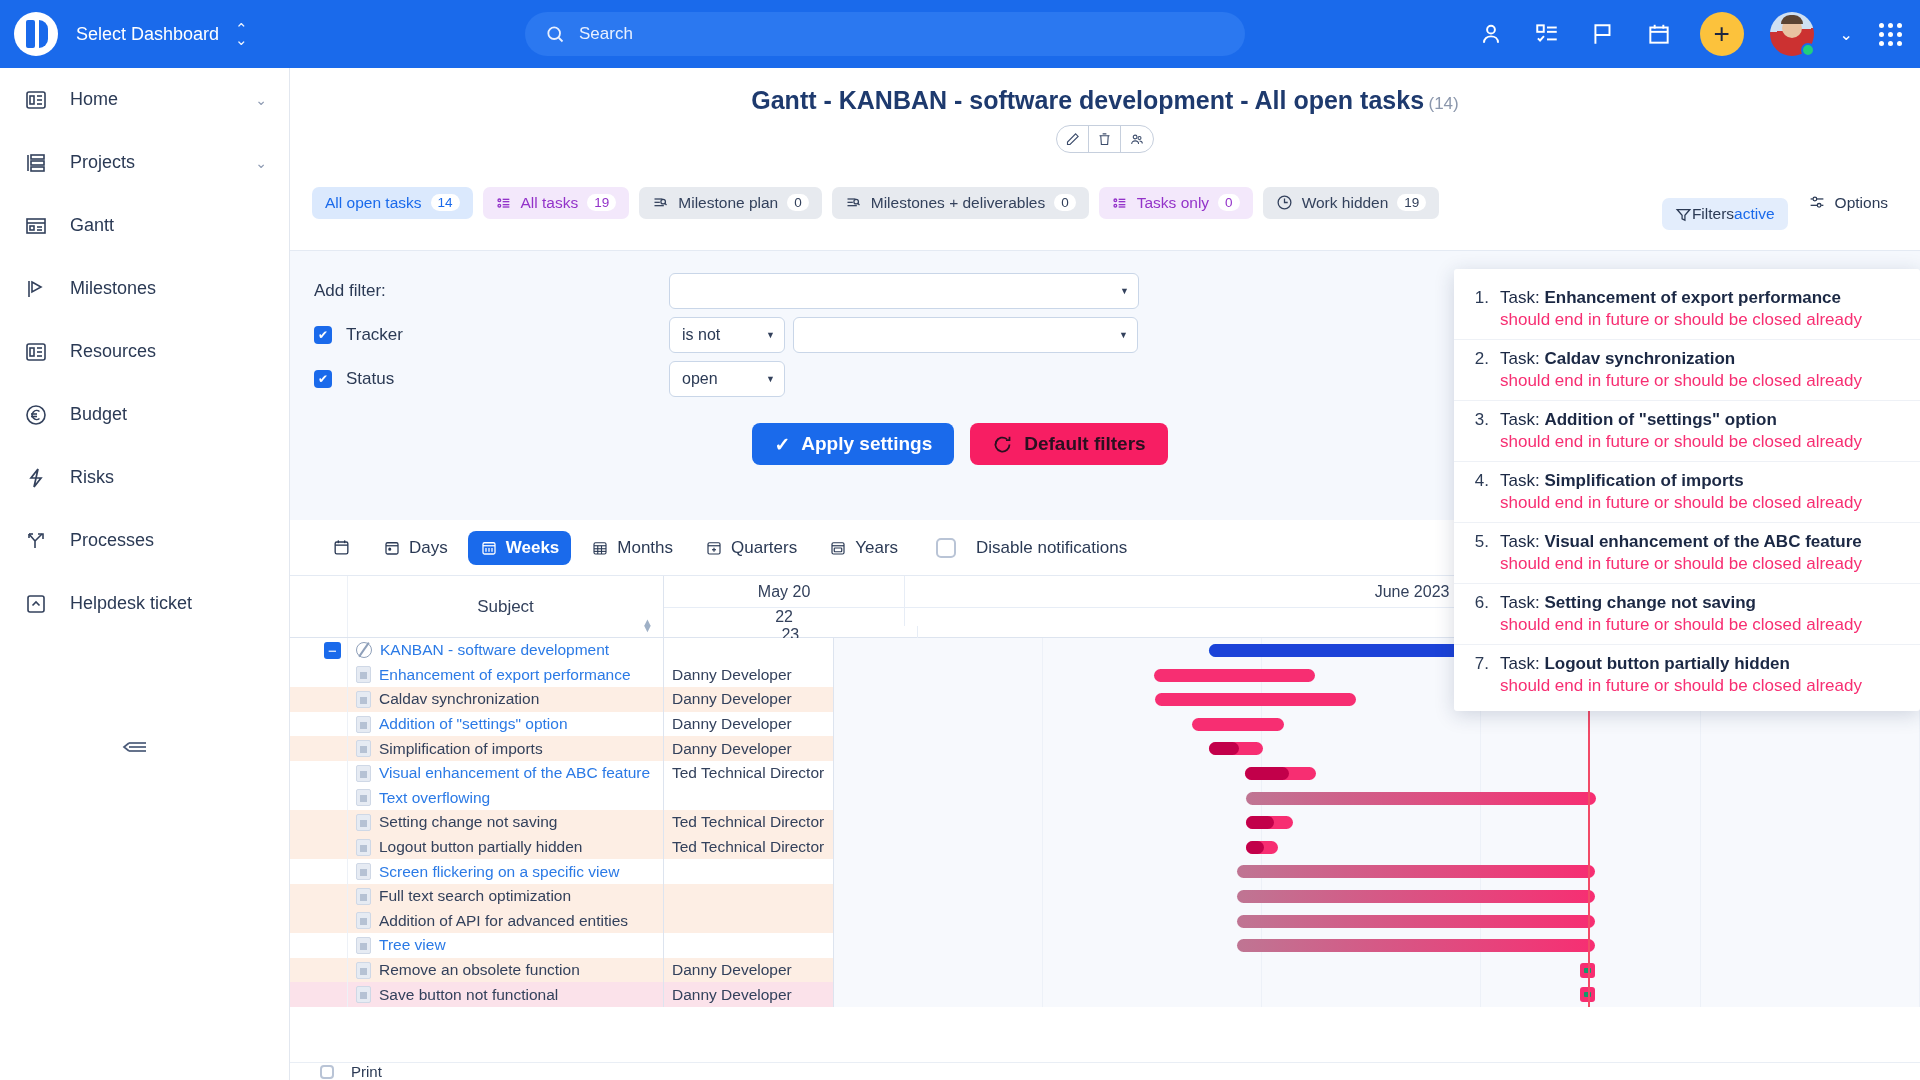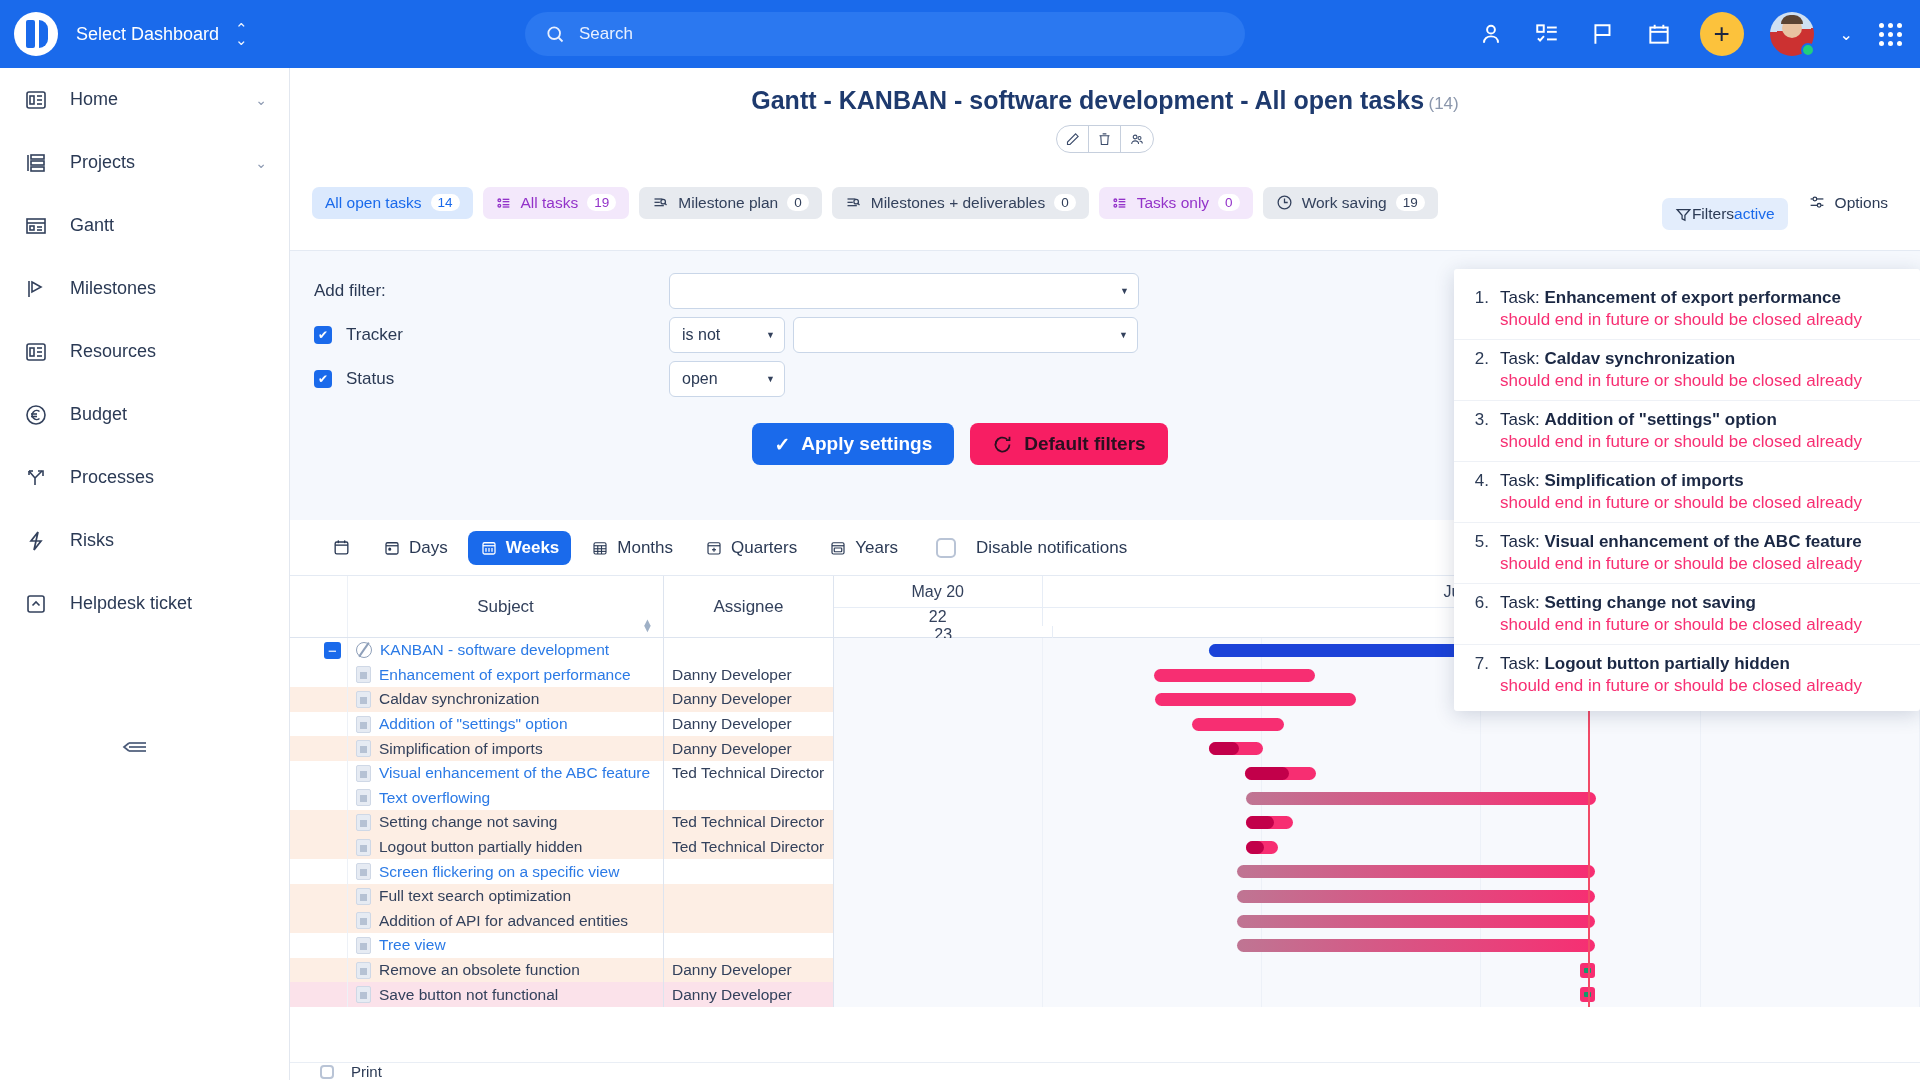--- a/index.html
+++ b/index.html
@@ -441,37 +441,37 @@
             <circle cx="12" cy="12" r="9"></circle>
             <path d="M15.5 8.5a4.5 4.5 0 100 7"></path>
             <line x1="7" y1="11" x2="13" y2="11"></line>
             <line x1="7" y1="13.5" x2="13" y2="13.5"></line>
           </svg>
       </span>
       <span class="nav-label">Budget</span>
     </div>
     <div class="nav-item">
       <span class="nav-ico">
+        <svg width="24" height="24" viewBox="0 0 24 24" fill="none" stroke="#33415c" stroke-width="1.7">
+            <path d="M14 3l-7 9h5l-2 9 7-9h-5z"></path>
+          </svg>
+      </span>
+      <span class="nav-label">Risks</span>
+    </div>
+    <div class="nav-item">
+      <span class="nav-ico">
         <svg width="24" height="24" viewBox="0 0 24 24" fill="none" stroke="#33415c" stroke-width="1.6">
             <path d="M5 5l6 7v7"></path>
             <path d="M11 12l7-7"></path>
             <path d="M14 5h5v5"></path>
             <path d="M5 5h4"></path>
             <path d="M5 5v4"></path>
           </svg>
       </span>
       <span class="nav-label">Processes</span>
-    </div>
-    <div class="nav-item">
-      <span class="nav-ico">
-        <svg width="24" height="24" viewBox="0 0 24 24" fill="none" stroke="#33415c" stroke-width="1.7">
-            <path d="M14 3l-7 9h5l-2 9 7-9h-5z"></path>
-          </svg>
-      </span>
-      <span class="nav-label">Risks</span>
     </div>
     <div class="nav-item">
       <span class="nav-ico">
         <svg width="24" height="24" viewBox="0 0 24 24" fill="none" stroke="#33415c" stroke-width="1.6">
             <rect x="4" y="4" width="16" height="16" rx="2"></rect>
             <path d="M8.5 13.5L12 10l3.5 3.5"></path>
           </svg>
       </span>
       <span class="nav-label">Helpdesk ticket</span>
     </div>
@@ -565,21 +565,21 @@
             <line x1="10" y1="18" x2="20" y2="18"></line>
           </svg>
         <span>Tasks only</span>
         <span class="cnt">0</span>
       </div>
       <div class="tab grey">
         <svg width="17" height="17" viewBox="0 0 24 24" fill="none" stroke="#33415c" stroke-width="1.8">
             <circle cx="12" cy="12" r="9"></circle>
             <polyline points="12,6.5 12,12 16.5,12"></polyline>
           </svg>
-        <span>Work saving</span>
+        <span>Work hidden</span>
         <span class="cnt">19</span>
       </div>
 
       <div class="spacer"></div>
 
       <div class="filters-btn">
         <svg width="17" height="17" viewBox="0 0 24 24" fill="none" stroke="#2b3a55" stroke-width="1.8">
             <polygon points="3,5 21,5 14,13 14,20 10,18 10,13"></polygon>
           </svg>
         <span>Filters</span>
@@ -708,23 +708,20 @@
     <div class="gantt">
       <div class="g-head">
         <div class="col-tree"></div>
         <div class="col-subject">
           <span>Subject</span>
           <span class="sortarrows">
               <span>▲</span>
               <span>▼</span>
             </span>
         </div>
-        <div class="col-assignee">
-          <span>Assignee</span>
-        </div>
         <div class="col-time">
           <div class="months">
             <div class="month" style="width:19.2%">May 20</div>
             <div class="month" style="width:80.8%">June 2023</div>
           </div>
           <div class="weeks">
             <div class="week" style="width:19.2%">22</div>
             <div class="week" style="width:20.2%">23</div>
             <div class="week" style="width:20.2%">24</div>
             <div class="week" style="width:20.2%">25</div>

